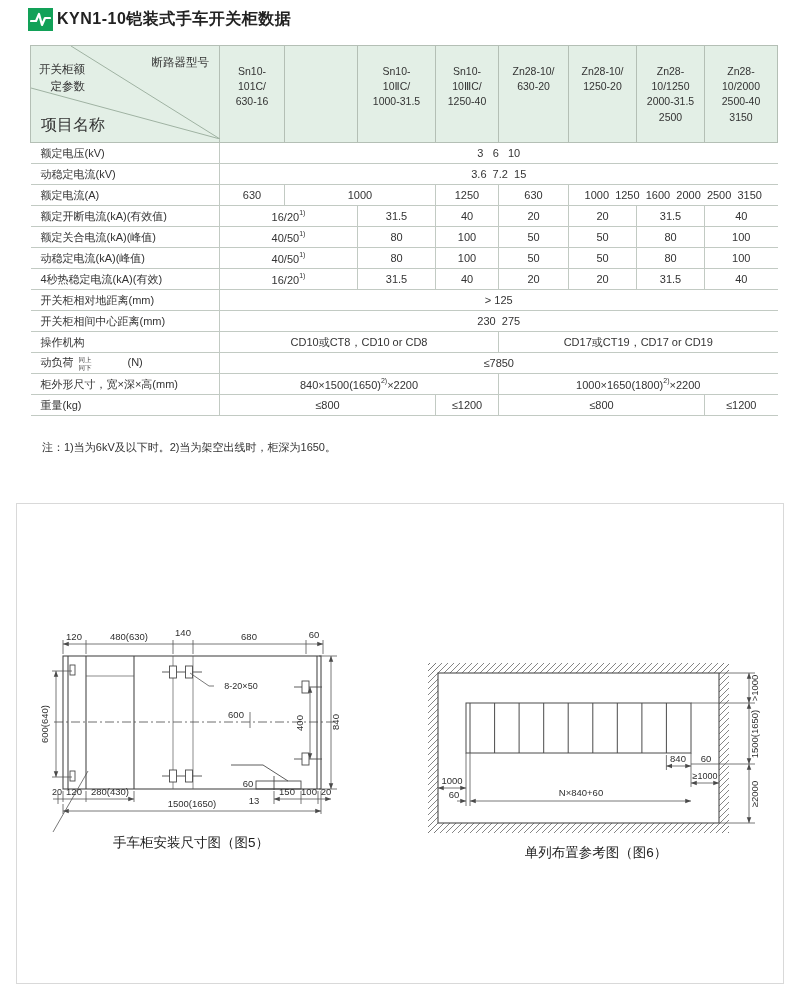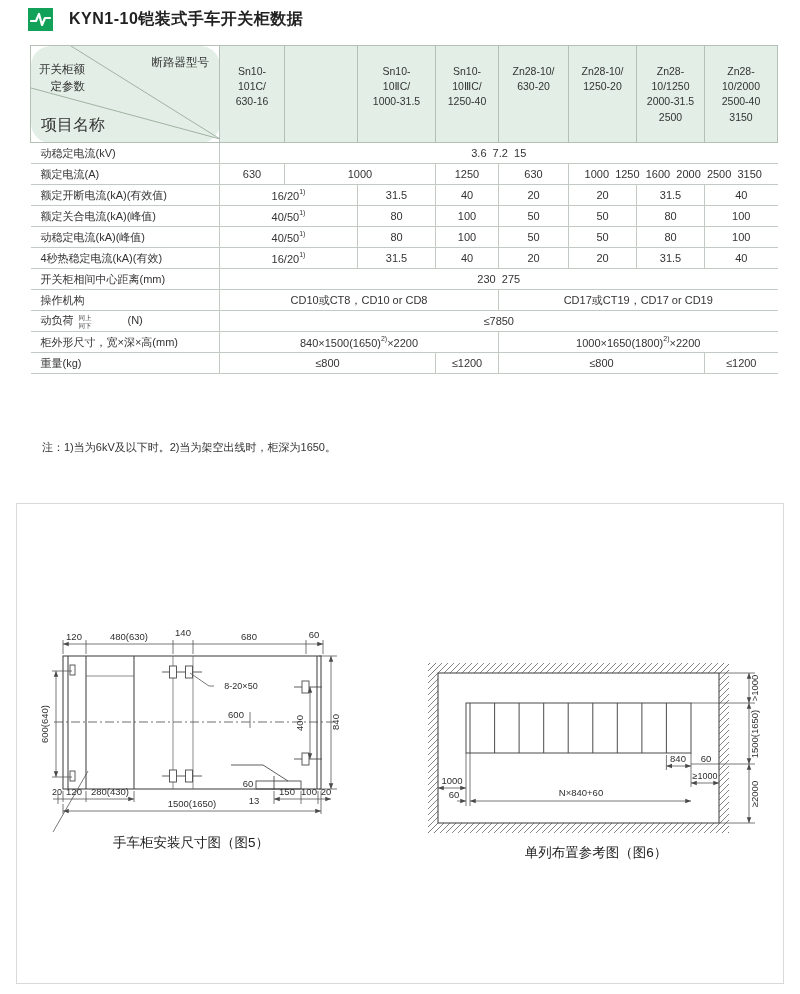--- a/index.html
+++ b/index.html
@@ -1,26 +1,26 @@
 <!DOCTYPE html>
 <html><head>
 <meta charset="utf-8">
 <style>
   html,body{margin:0;padding:0;background:#fff;}
   body{width:800px;height:994px;position:relative;font-family:"Liberation Sans","DejaVu Sans",sans-serif;color:#333;}
   
-  .titlebar{position:absolute;left:28px;top:8px;display:flex;align-items:center;gap:16px;}
+  .titlebar{position:absolute;left:28px;top:8px;display:flex;align-items:center;gap:4px;}
   .logo{width:25px;height:23px;background:#12a158;display:inline-flex;align-items:center;justify-content:center;}
   .logo svg{display:block;}
   h1.pt{font-size:16px;font-weight:bold;color:#222;margin:0;letter-spacing:.5px;}
   
   table.spec{position:absolute;left:30px;top:45px;border-collapse:collapse;table-layout:fixed;width:747px;}
   table.spec th{background:#e3efe6;border:1px solid #b4bfb5;font-weight:normal;font-size:10.5px;color:#333;
     white-space:pre-line;vertical-align:top;padding:18px 1px 2px 1px;line-height:1.45;text-align:center;}
-  th.corner{position:relative;padding:0;border-radius:20px;}
+  th.corner{position:relative;padding:0;}
   th.corner svg{position:absolute;left:0;top:0;}
   .c-tr{position:absolute;right:10px;top:8px;font-size:11.5px;}
   .c-mid{position:absolute;left:8px;top:15px;font-size:11.5px;white-space:pre-line;line-height:1.5;text-align:right;}
   .c-bl{position:absolute;left:10px;bottom:6px;font-size:16px;}
   td.lab{font-size:11px;text-align:left;padding:2px 2px 2px
  10px;border-bottom:1px solid #c2cac3;height:16px;}
   td.v{font-size:11px;text-align:center;border-bottom:1px solid #c2cac3;border-left:1px solid #c2cac3;white-space:pre;padding:2px 1px;}
   sup{font-size:7px;position:relative;top:-1px;}
   .stack{display:inline-flex;flex-direction:column;font-size:6.5px;line-height:1.1;margin-left:5px;vertical-align:middle;}
   .unitN{margin-left:36px;}
@@ -87,20 +87,24 @@
 2000-31.5
 2500</th>
       <th>Zn28-
 10/2000
 2500-40
 3150</th>
     </tr>
   </thead>
   <tbody>
     <tr>
+      <td class="lab">额定电压(kV)</td>
+      <td class="v" colspan="8">3   6   10</td>
+    </tr>
+    <tr>
       <td class="lab">动稳定电流(kV)</td>
       <td class="v" colspan="8">3.6  7.2  15</td>
     </tr>
     <tr>
       <td class="lab">额定电流(A)</td>
       <td class="v">630</td>
       <td class="v" colspan="2">1000</td>
       <td class="v">1250</td>
       <td class="v">630</td>
       <td class="v" colspan="3">1000  1250  1600  2000  2500  3150</td>
@@ -137,20 +141,24 @@
     </tr>
     <tr>
       <td class="lab">4秒热稳定电流(kA)(有效)</td>
       <td class="v" colspan="2"><span>16/20</span><sup>1)</sup></td>
       <td class="v">31.5</td>
       <td class="v">40</td>
       <td class="v">20</td>
       <td class="v">20</td>
       <td class="v">31.5</td>
       <td class="v">40</td>
+    </tr>
+    <tr>
+      <td class="lab">开关柜相对地距离(mm)</td>
+      <td class="v" colspan="8">&gt; 125</td>
     </tr>
     <tr>
       <td class="lab">开关柜相间中心距离(mm)</td>
       <td class="v" colspan="8">230  275</td>
     </tr>
     <tr>
       <td class="lab">操作机构</td>
       <td class="v" colspan="4">CD10或CT8，CD10 or CD8</td>
       <td class="v" colspan="4">CD17或CT19，CD17 or CD19</td>
     </tr>

